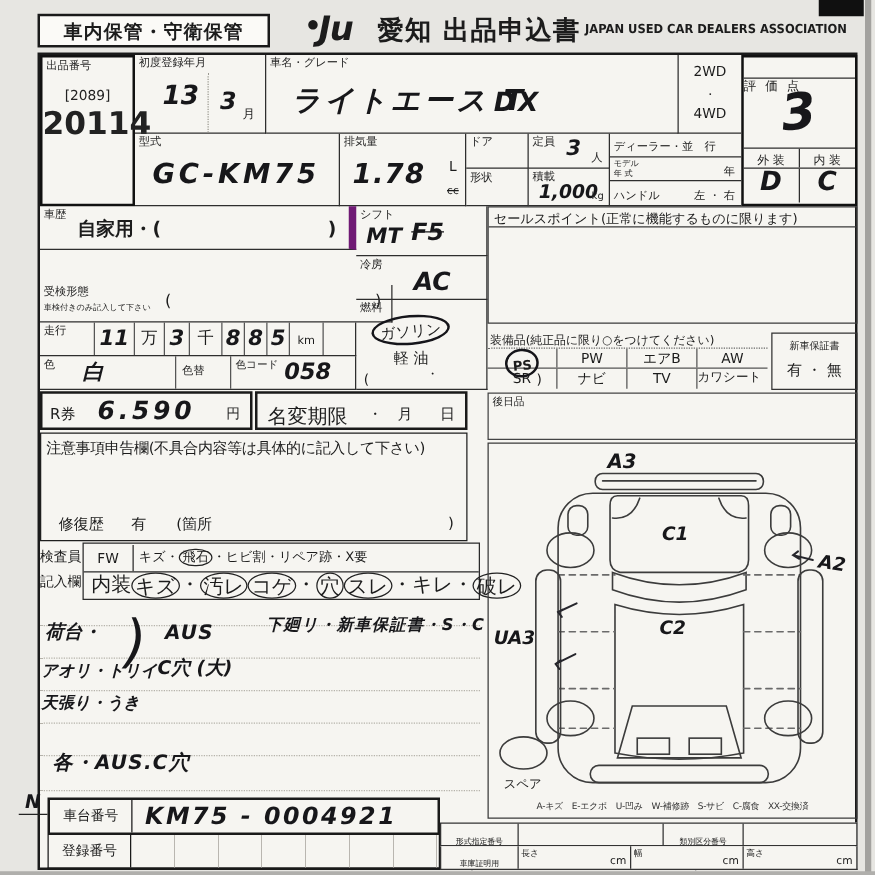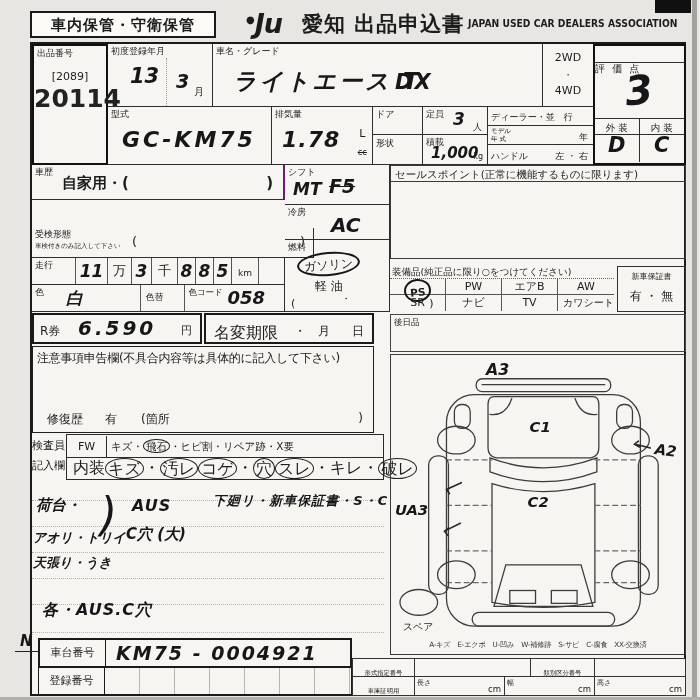--- a/index.html
+++ b/index.html
@@ -113,21 +113,21 @@
       <span class="abs" style="left:3px;top:1px;font-size:6.5px">モデル</span>
       <span class="abs" style="left:3px;top:9px;font-size:6.5px">年 式</span>
       <span class="abs" style="right:5px;top:5px;font-size:9px">年</span>
     </div>
     <div style="height:20px;position:relative">
       <span class="abs" style="left:3px;top:5px;font-size:9px">ハンドル</span>
       <span class="abs" style="right:5px;top:5px;font-size:9px">左 ・ 右</span>
     </div>
   </div>
 
-  <div class="abs" style="left:32px;top:165px;width:253px;height:35px;border-right:2px solid #701a75;border-bottom:1px solid #2e2e2e">
+  <div class="abs" style="left:32px;top:165px;width:253px;height:35px;border-right:6px solid #701a75;border-bottom:1px solid #2e2e2e">
     <span class="lbl" style="left:3px;top:3px">車歴</span>
     <span class="abs" style="left:30px;top:9px;font-size:15px;font-weight:bold">自家用・(</span>
     <span class="abs" style="right:10px;top:9px;font-size:15px;font-weight:bold">)</span>
   </div>
   <div class="abs" style="left:32px;top:228px;width:282px;height:30px;border-right:1px solid #2e2e2e;border-bottom:1px solid #2e2e2e">
     <span class="lbl" style="left:3px;top:2px">受検形態</span>
     <span class="abs" style="left:3px;top:14px;font-size:6.5px">車検付きのみ記入して下さい</span>
     <span class="abs" style="left:100px;top:6px;font-size:13px">(</span>
     <span class="abs" style="right:8px;top:6px;font-size:13px">)</span>
   </div>
@@ -184,21 +184,21 @@
     <div style="display:flex;height:16px;border-bottom:1px solid #555">
       <div class="cellline" style="width:56px;text-align:center"><span class="hcirc" style="padding:0 4px"><span style="font-size:10.5px;font-weight:bold">PS</span></span></div>
       <div class="cellline" style="width:56px;text-align:center;font-size:11px;line-height:15px">PW</div>
       <div class="cellline" style="width:56px;text-align:center;font-size:11px;line-height:15px">エアB</div>
       <div style="width:56px;text-align:center;font-size:11px;line-height:15px">AW</div>
     </div>
     <div style="display:flex;height:16px">
       <div class="cellline" style="width:56px;text-align:center;font-size:11px;line-height:15px">SR</div>
       <div class="cellline" style="width:56px;text-align:center;font-size:11px;line-height:15px">ナビ</div>
       <div class="cellline" style="width:56px;text-align:center;font-size:11px;line-height:15px">TV</div>
-      <div style="width:56px;text-align:right;font-size:10px;line-height:15px">カワシート</div>
+      <div style="width:56px;text-align:left;font-size:10px;line-height:15px">カワシート</div>
     </div>
   </div>
   <div class="abs" style="left:617px;top:266px;width:69px;height:46px;border:1.5px solid #333;text-align:center">
     <div style="font-size:8px;padding-top:4px">新車保証書</div>
     <div style="font-size:12px;padding-top:6px">有 ・ 無</div>
   </div>
   <div class="abs" style="left:390px;top:314px;width:296px;height:38px;border:1px solid #444">
     <span class="lbl" style="left:3px;top:3px;font-size:8.5px">後日品</span>
   </div>
 

